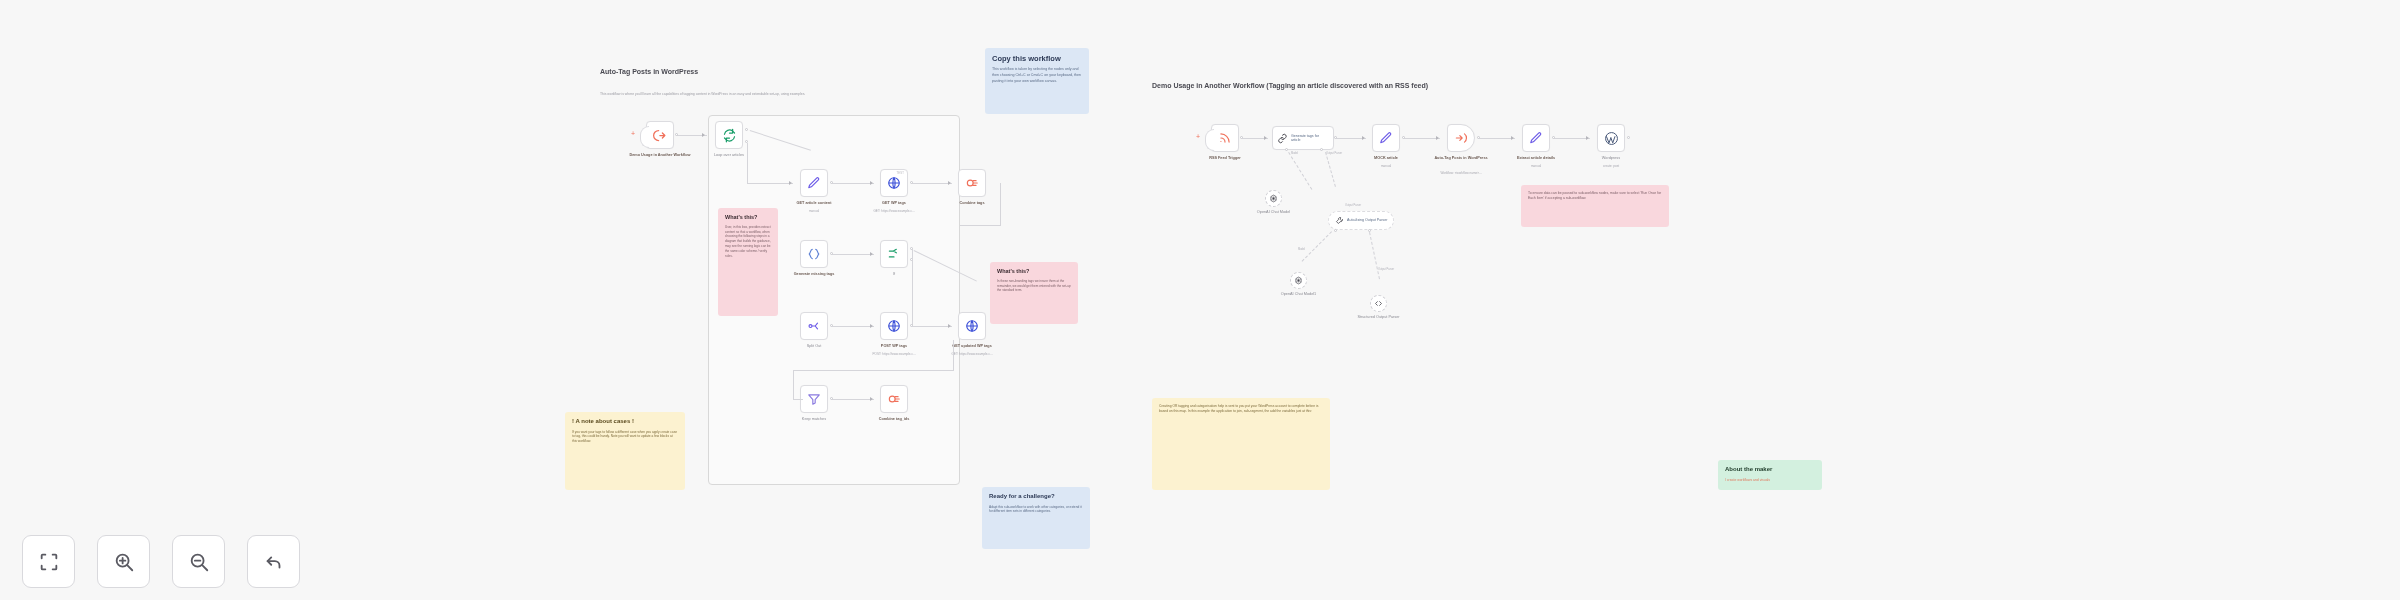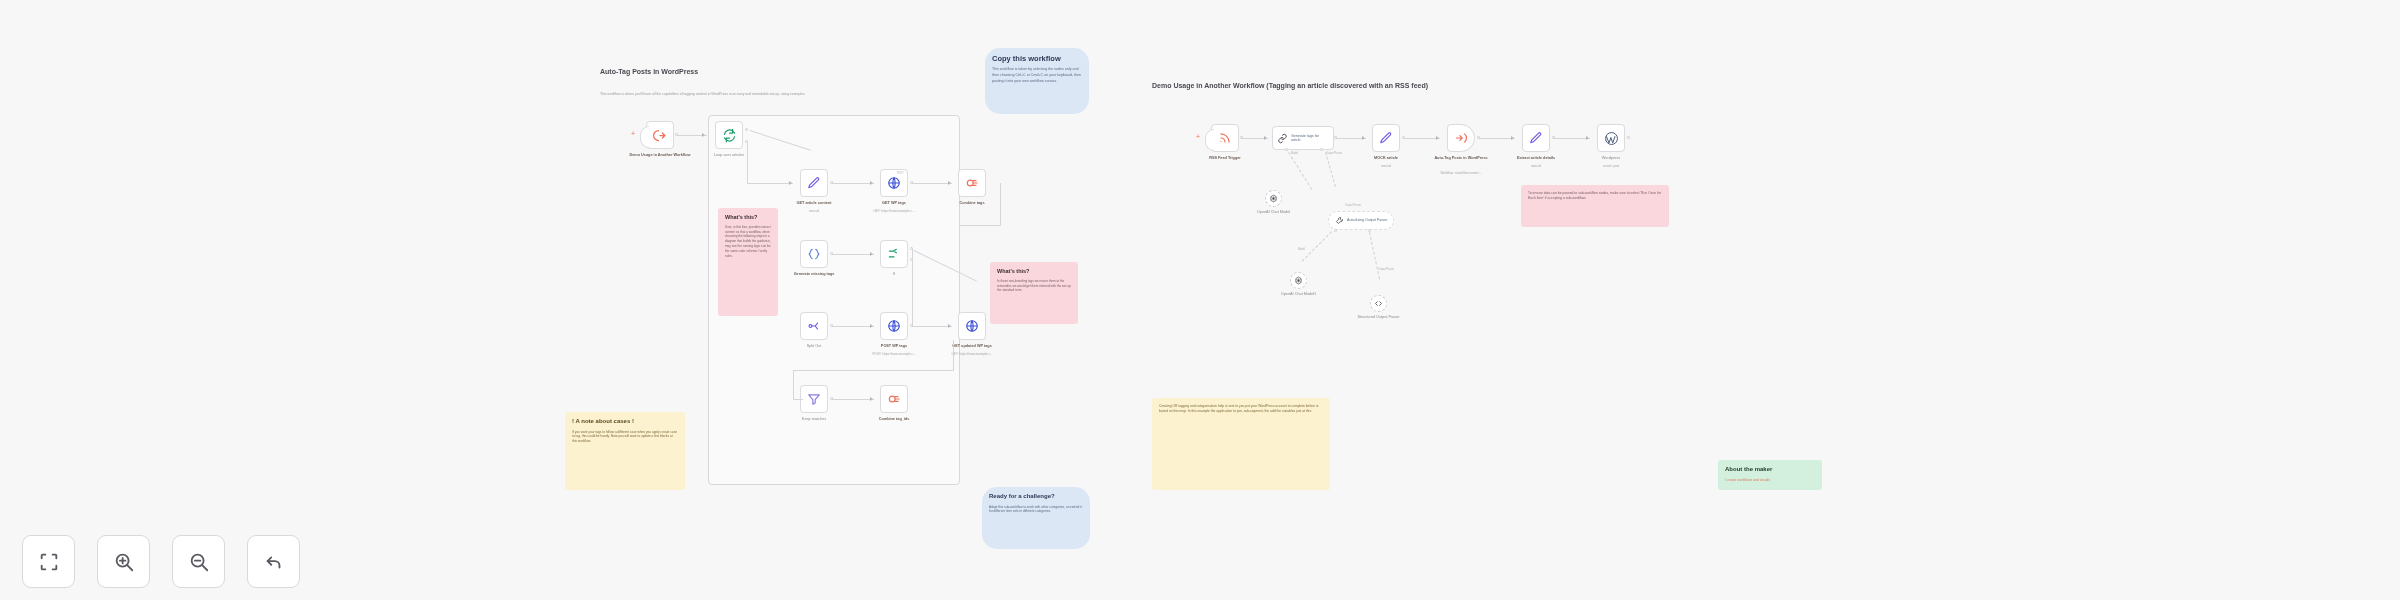--- a/index.html
+++ b/index.html
@@ -8,21 +8,21 @@
     background: #f7f7f7;
     font-family: "Liberation Sans", sans-serif;
     overflow: hidden;
   }
   #canvas { position: relative; width: 2400px; height: 600px; background: #f7f7f7; }
 
   
   .sticky { position: absolute; border-radius: 3px; overflow: hidden; padding: 6px 7px; }
   .sticky .st-title { font-weight: bold; font-size: 7.5px; line-height: 1.25; margin-bottom: 4px; }
   .sticky .st-body { font-size: 3.6px; line-height: 1.55; }
-  .sticky.blue   { background: #dce7f5; border-radius: 15px; }
+  .sticky.blue   { background: #dce7f5; }
   .sticky.blue   .st-title { color: #2d3a56; }
   .sticky.blue   .st-body  { color: #5a6b86; }
   .sticky.pink   { background: #f9d7dd; }
   .sticky.pink   .st-title { color: #3a2a30; }
   .sticky.pink   .st-body  { color: #7c5f67; }
   .sticky.yellow { background: #fcf2d0; }
   .sticky.yellow .st-title { color: #5a4a1e; }
   .sticky.yellow .st-body  { color: #7d6b3c; }
   .sticky.green  { background: #d3f0df; }
   .sticky.green  .st-title { color: #24402f; }

